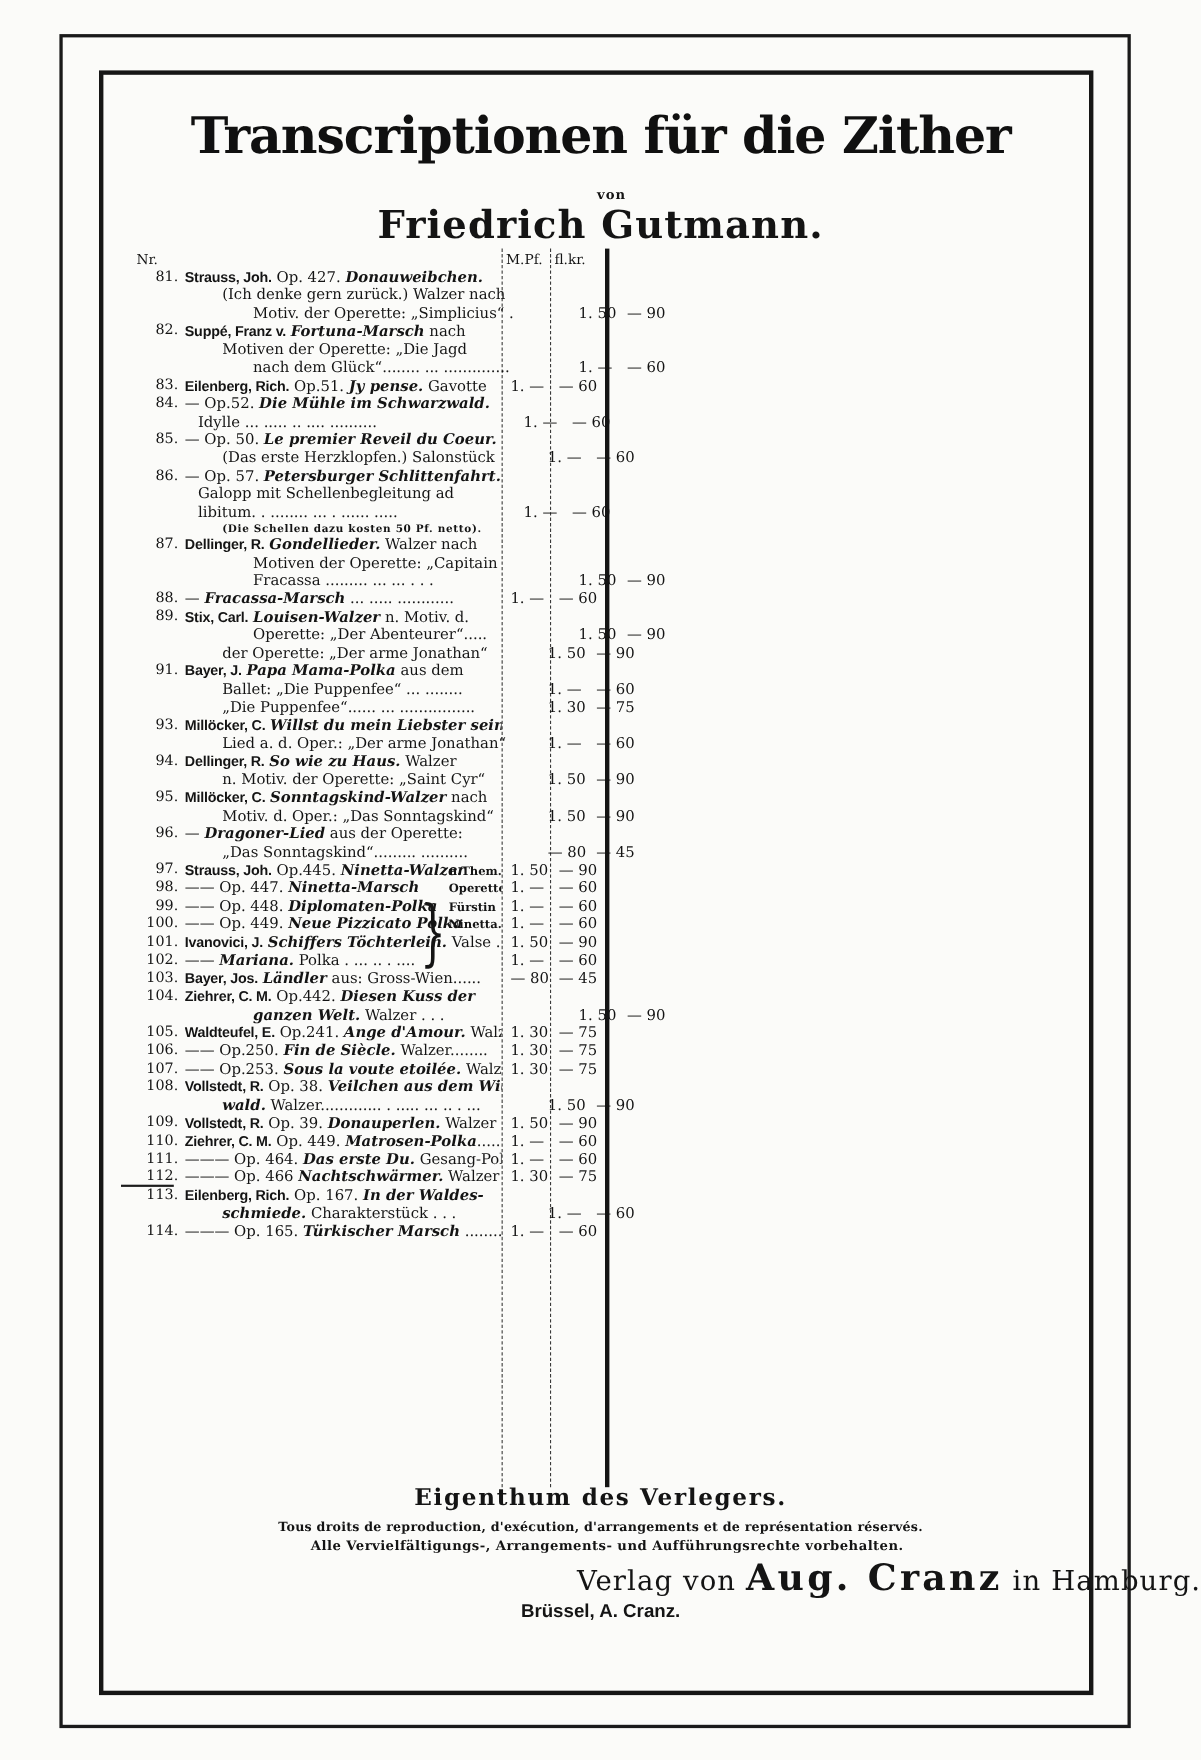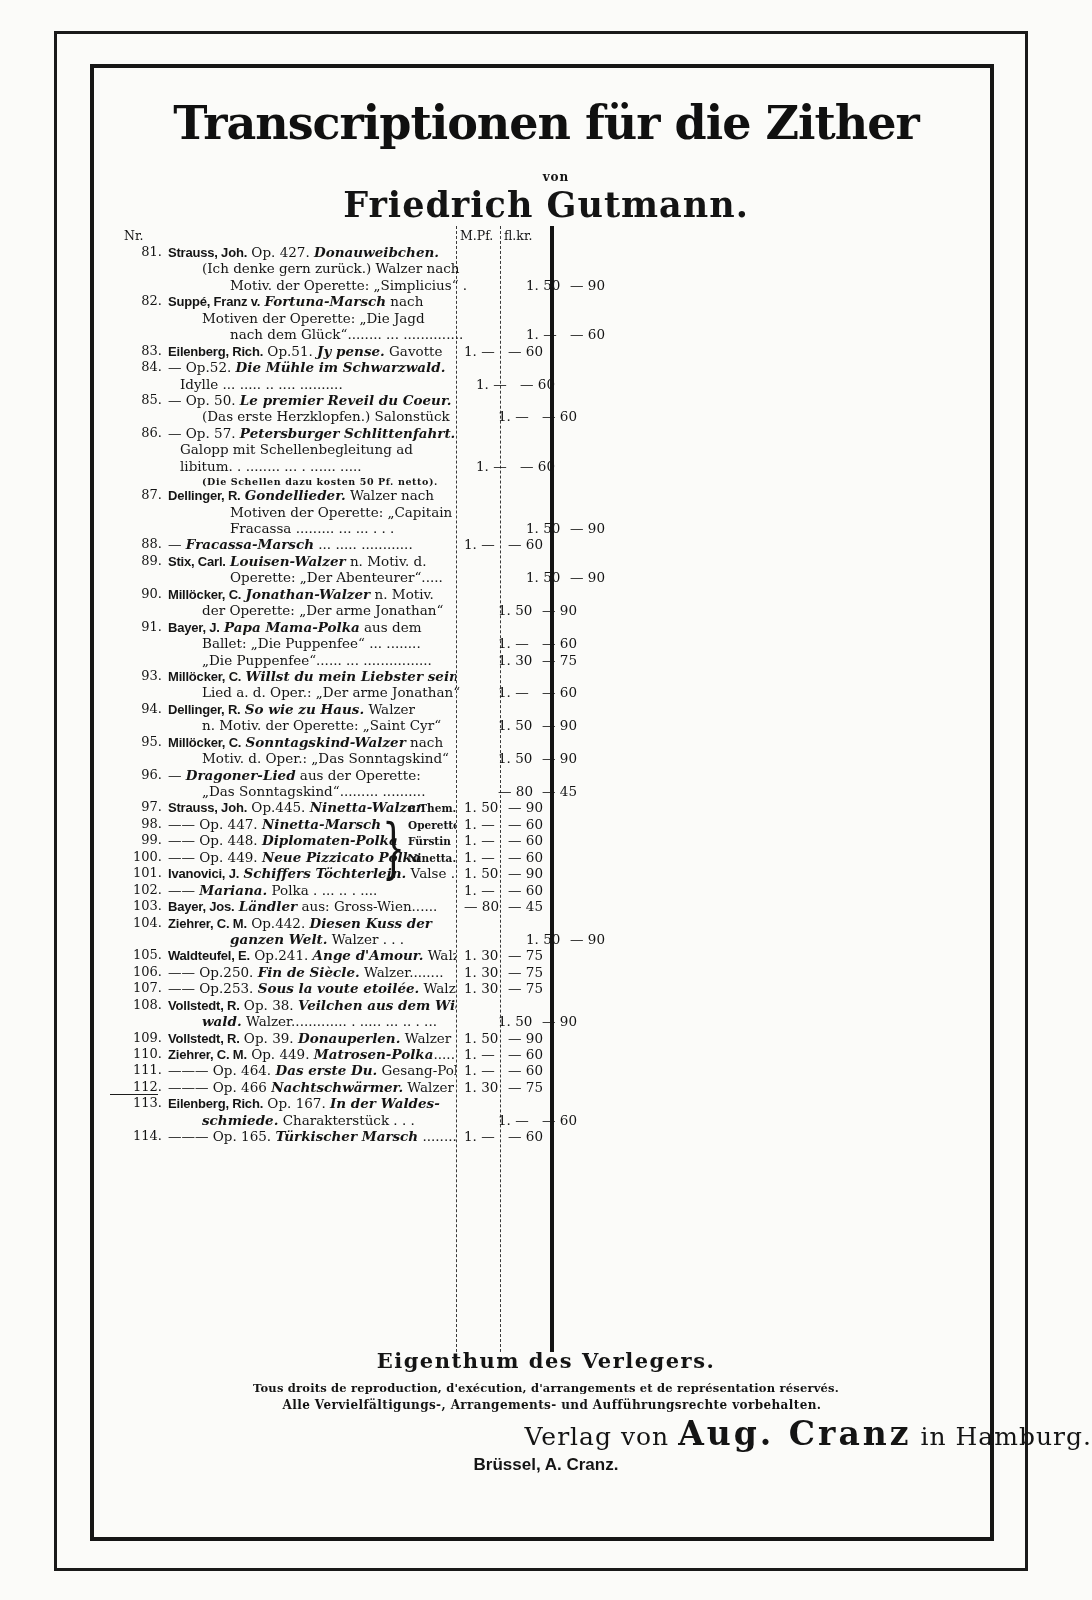--- a/index.html
+++ b/index.html
@@ -206,26 +206,20 @@
         <div class="pm"></div>
         <div class="pf"></div>
       </div>
       <div class="row">
         <div class="nr"></div>
         <div class="desc ind3"><span class="sg-n">Operette:  „Der Abenteurer“.....</span></div>
         <div class="pm">1. 50</div>
         <div class="pf">— 90</div>
       </div>
       <div class="row">
-        <div class="nr">90.</div>
-        <div class="desc"><span class="sg-c">Millöcker, C.</span><span class="sg-n">  </span><span class="sg-t">Jonathan-Walzer</span><span class="sg-n"> n. Motiv.</span></div>
-        <div class="pm"></div>
-        <div class="pf"></div>
-      </div>
-      <div class="row">
         <div class="nr"></div>
         <div class="desc ind2"><span class="sg-n">der Operette:  „Der arme Jonathan“</span></div>
         <div class="pm">1. 50</div>
         <div class="pf">— 90</div>
       </div>
       <div class="row">
         <div class="nr">91.</div>
         <div class="desc"><span class="sg-c">Bayer, J.</span><span class="sg-n">  </span><span class="sg-t">Papa Mama-Polka</span><span class="sg-n"> aus dem</span></div>
         <div class="pm"></div>
         <div class="pf"></div>

